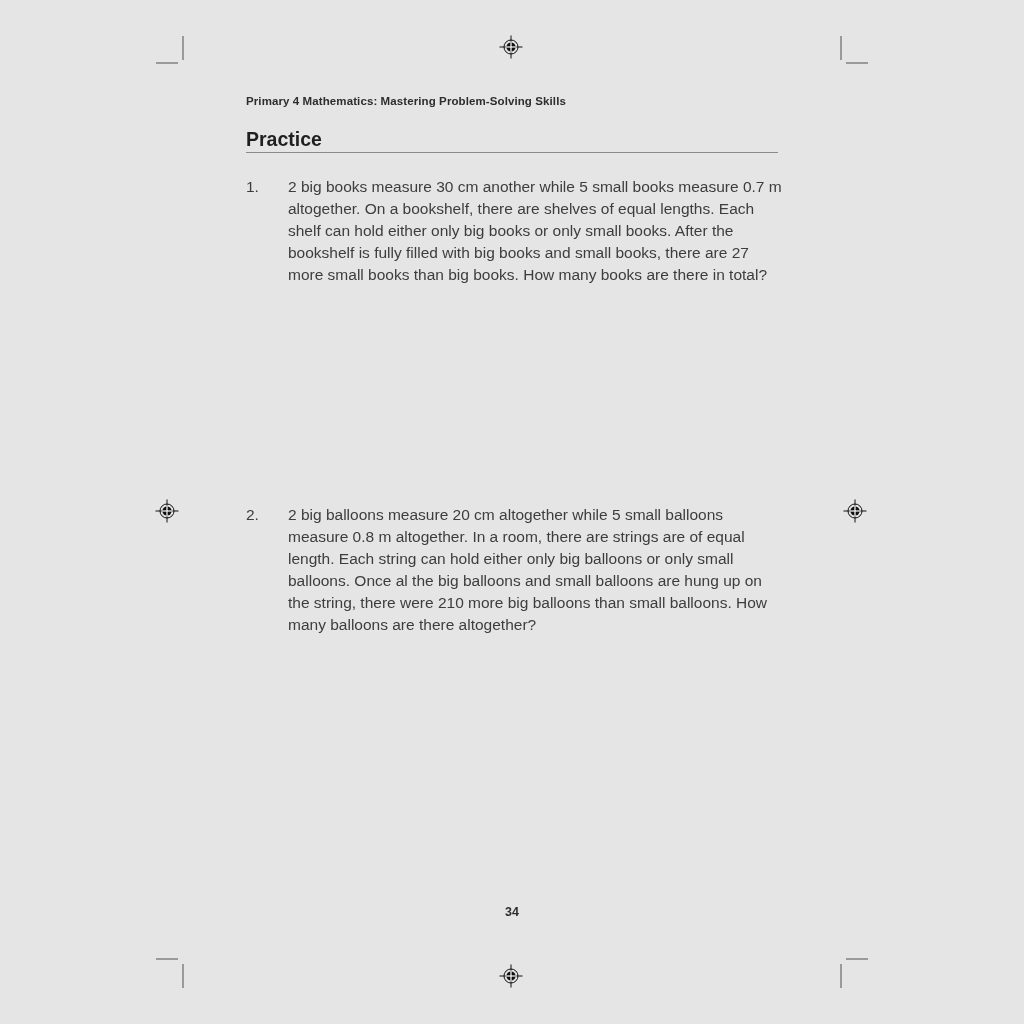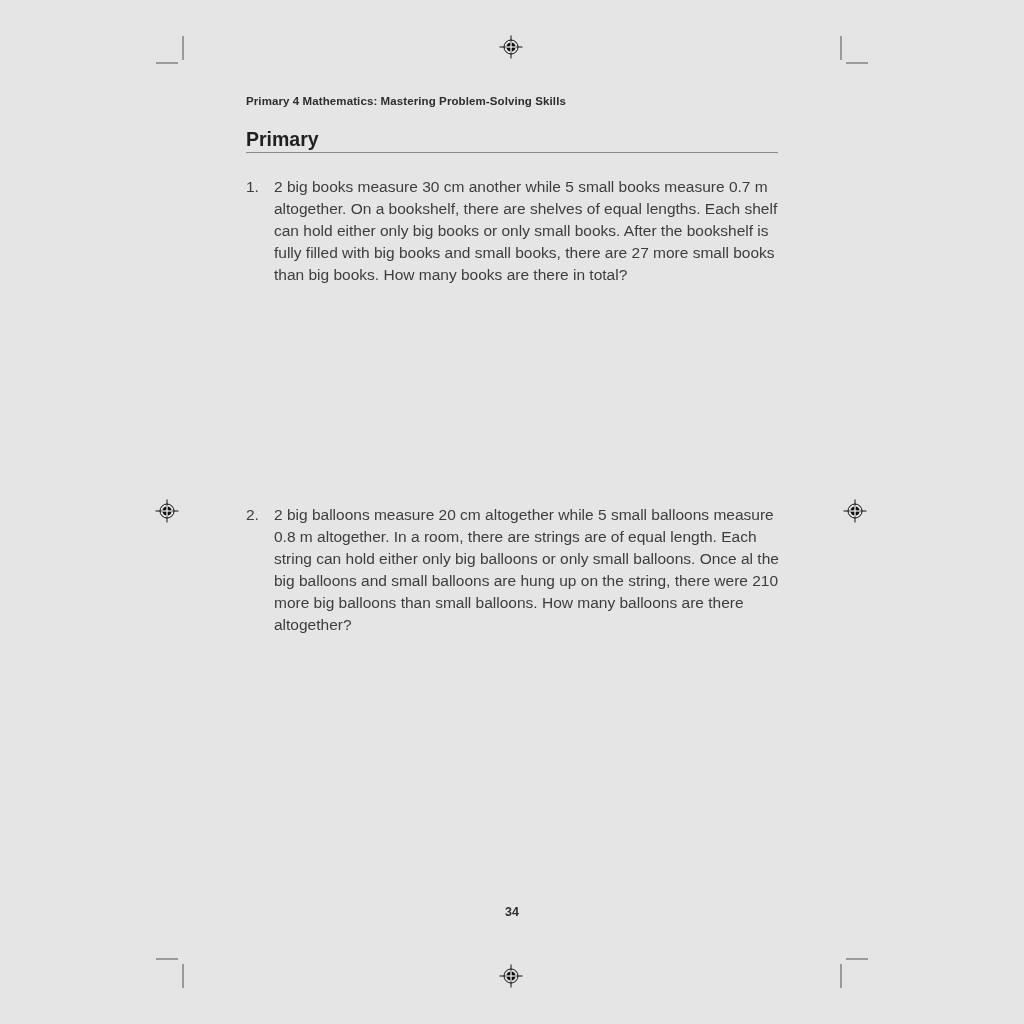--- a/index.html
+++ b/index.html
@@ -52,20 +52,21 @@
   }
   .q1 { top: 176px; }
   .q2 { top: 504px; }
   .q-num {
     flex: 0 0 28px;
     color: #3d3d3d;
   }
   .q-text {
     flex: 1 1 auto;
     max-width: 506px;
+    margin-left: 14px;
   }
   .page-number {
     position: absolute;
     left: 0;
     top: 905px;
     width: 1024px;
     text-align: center;
     font-size: 12.5px;
     font-weight: 700;
     color: #2d2d2d;
@@ -82,21 +83,21 @@
     height: 24px;
   }
 </style>
 </head>
 <body>
 
 <div id="page">
 
   <div class="running-header">Primary 4 Mathematics: Mastering Problem-Solving Skills</div>
 
-  <div class="section-title">Primary</div>
+  <div class="section-title">Practice</div>
   <div class="section-rule"></div>
 
   <div class="question q1">
     <span class="q-num">1.</span>
     <span class="q-text">2 big books measure 30 cm another while 5 small books measure 0.7 m altogether. On a bookshelf, there are shelves of equal lengths. Each shelf can hold either only big books or only small books. After the bookshelf is fully filled with big books and small books, there are 27 more small books than big books. How many books are there in total?</span>
   </div>
 
   <div class="question q2">
     <span class="q-num">2.</span>
     <span class="q-text">2 big balloons measure 20 cm altogether while 5 small balloons measure 0.8 m altogether. In a room, there are strings are of equal length. Each string can hold either only big balloons or only small balloons. Once al the big balloons and small balloons are hung up on the string, there were 210 more big balloons than small balloons. How many balloons are there altogether?</span>

